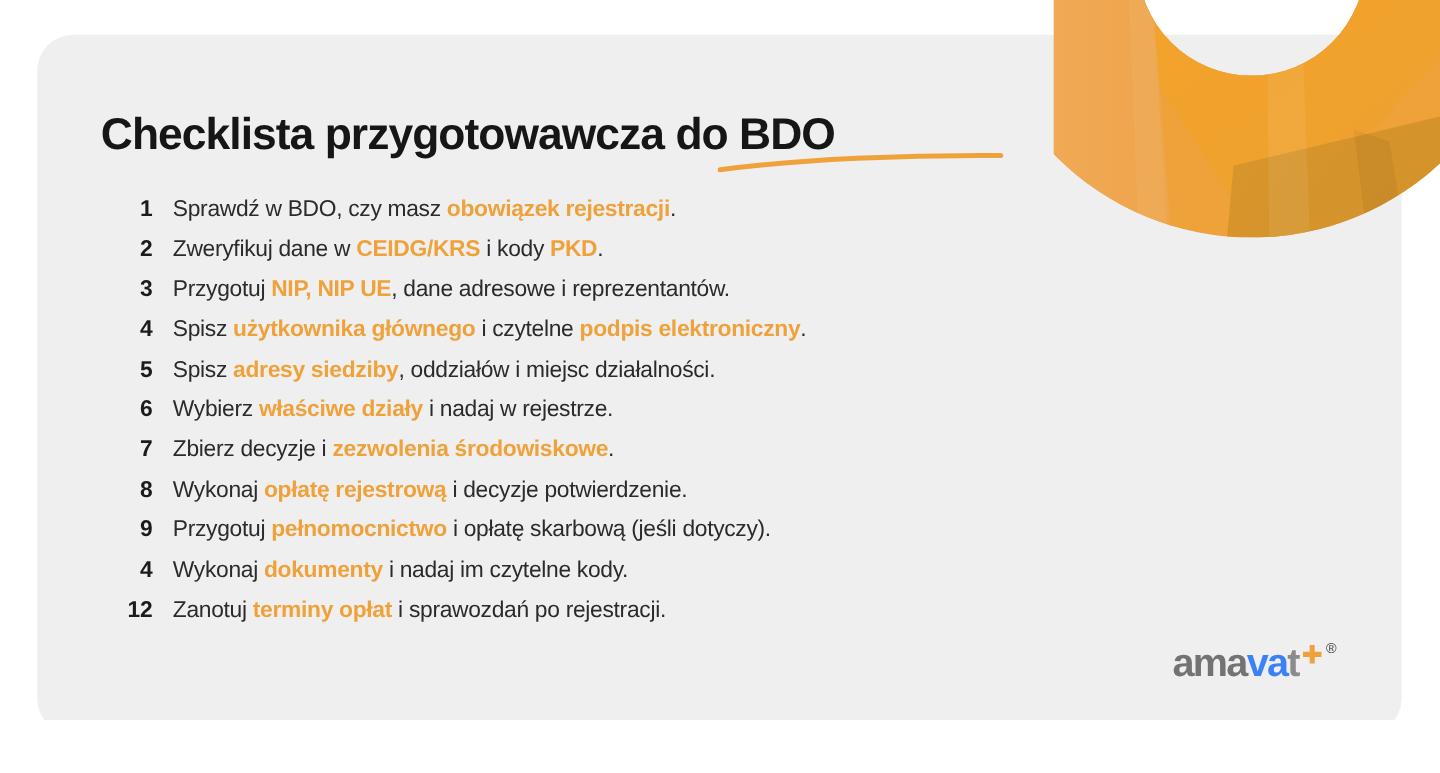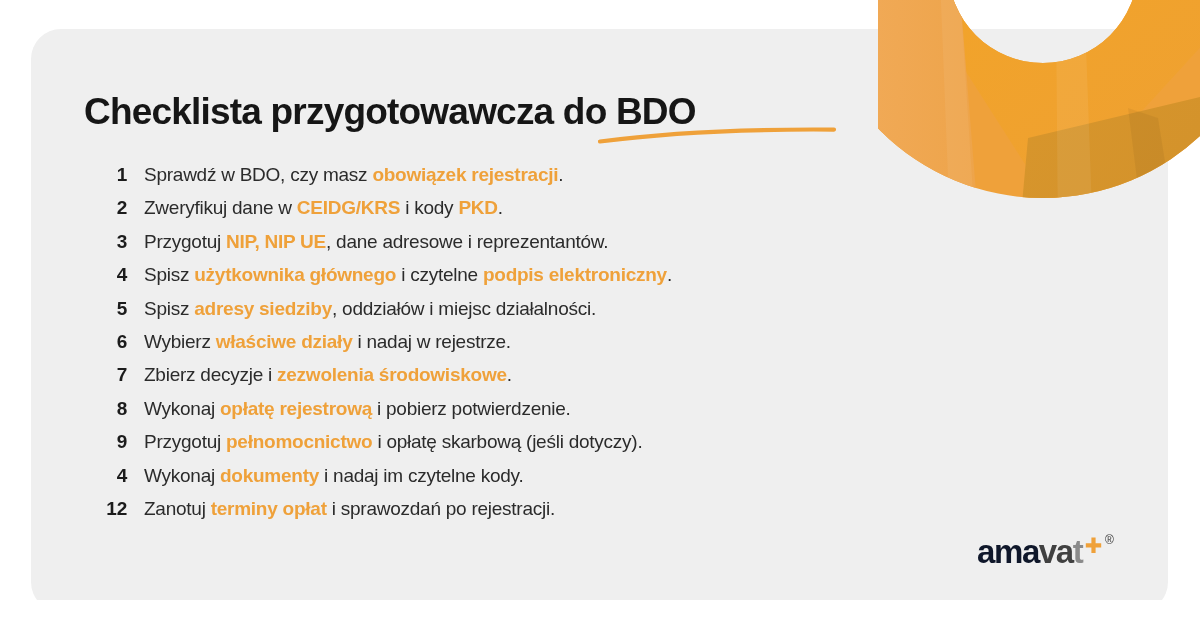--- a/index.html
+++ b/index.html
@@ -125,22 +125,22 @@
   }
   #logo-text {
     position: absolute;
     left: 0;
     top: 0;
     font-size: 33px;
     font-weight: bold;
     letter-spacing: -1.4px;
     line-height: 36px;
   }
-  #logo-ama { color: #0f172a; }
-  #logo-va  { color: #404040; }
+  #logo-ama { color: #737373; }
+  #logo-va  { color: #3b82f6; }
   #logo-t   { color: #8b8b8b; position: relative; }
   #logo-plus {
     position: absolute;
     left: 108px;
     top: 3px;
     width: 17px;
     height: 17px;
   }
   #logo-reg {
     position: absolute;
@@ -249,21 +249,21 @@
       <li class="list-item">
         <span class="item-num">6</span>
         <span class="item-text"><span>Wybierz </span><b>właściwe działy</b><span> i nadaj w rejestrze.</span></span>
       </li>
       <li class="list-item">
         <span class="item-num">7</span>
         <span class="item-text"><span>Zbierz decyzje i </span><b>zezwolenia środowiskowe</b><span>.</span></span>
       </li>
       <li class="list-item">
         <span class="item-num">8</span>
-        <span class="item-text"><span>Wykonaj </span><b>opłatę rejestrową</b><span> i pobierz potwierdzenie.</span></span>
+        <span class="item-text"><span>Wykonaj </span><b>opłatę rejestrową</b><span> i decyzje potwierdzenie.</span></span>
       </li>
       <li class="list-item">
         <span class="item-num">9</span>
         <span class="item-text"><span>Przygotuj </span><b>pełnomocnictwo</b><span> i opłatę skarbową (jeśli dotyczy).</span></span>
       </li>
       <li class="list-item">
         <span class="item-num">4</span>
         <span class="item-text"><span>Wykonaj </span><b>dokumenty</b><span> i nadaj im czytelne kody.</span></span>
       </li>
       <li class="list-item">

